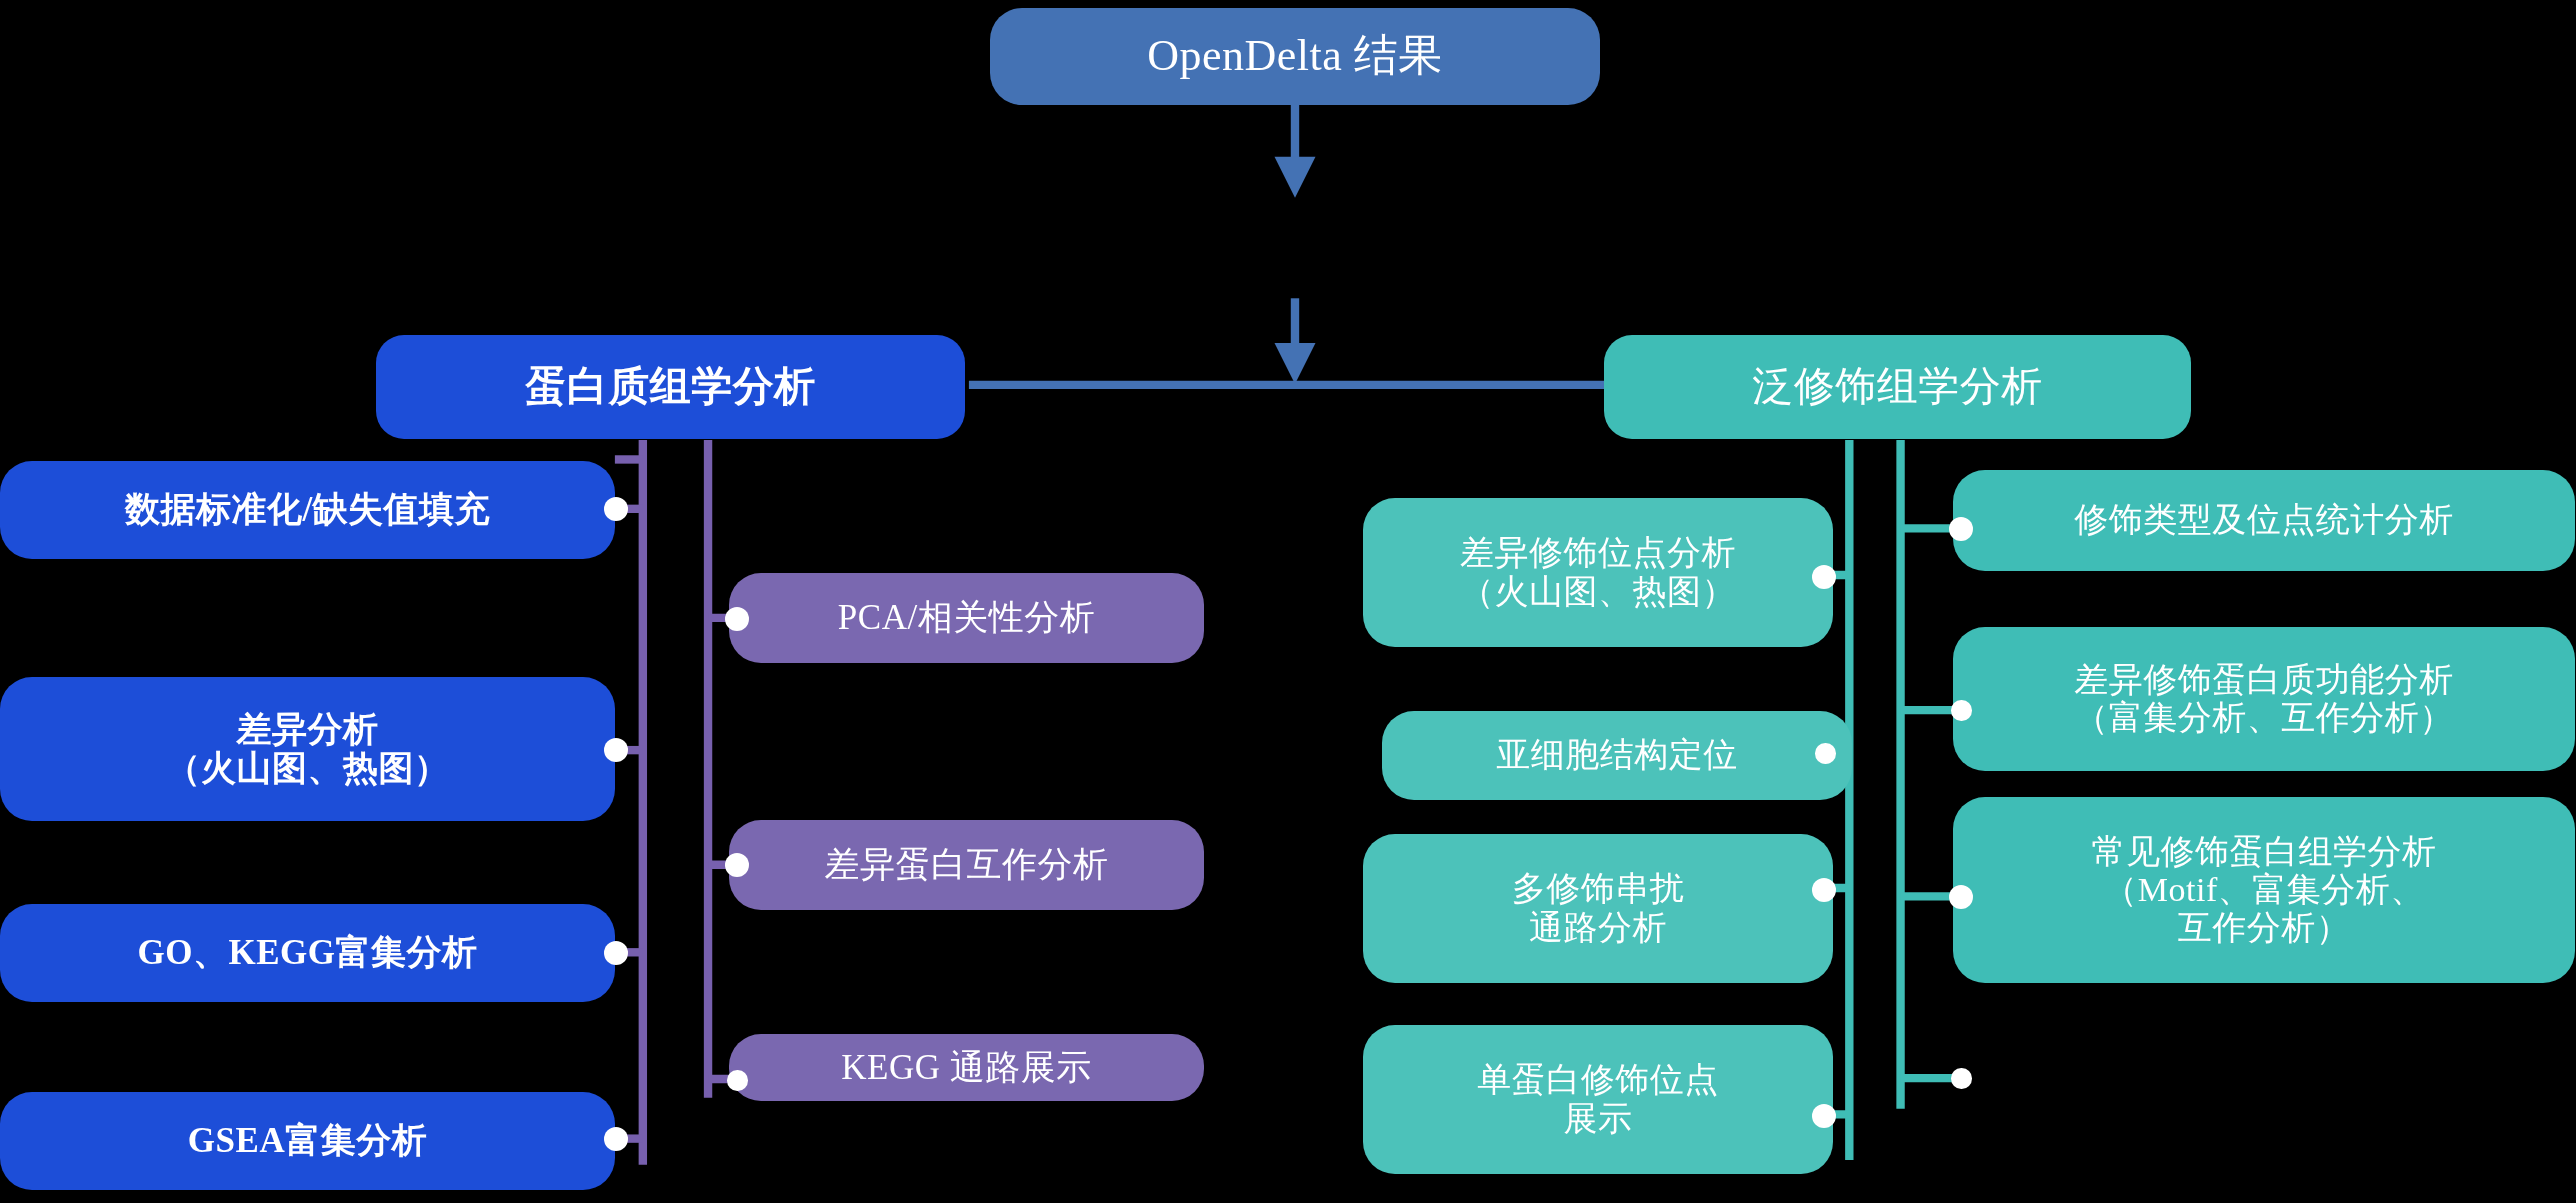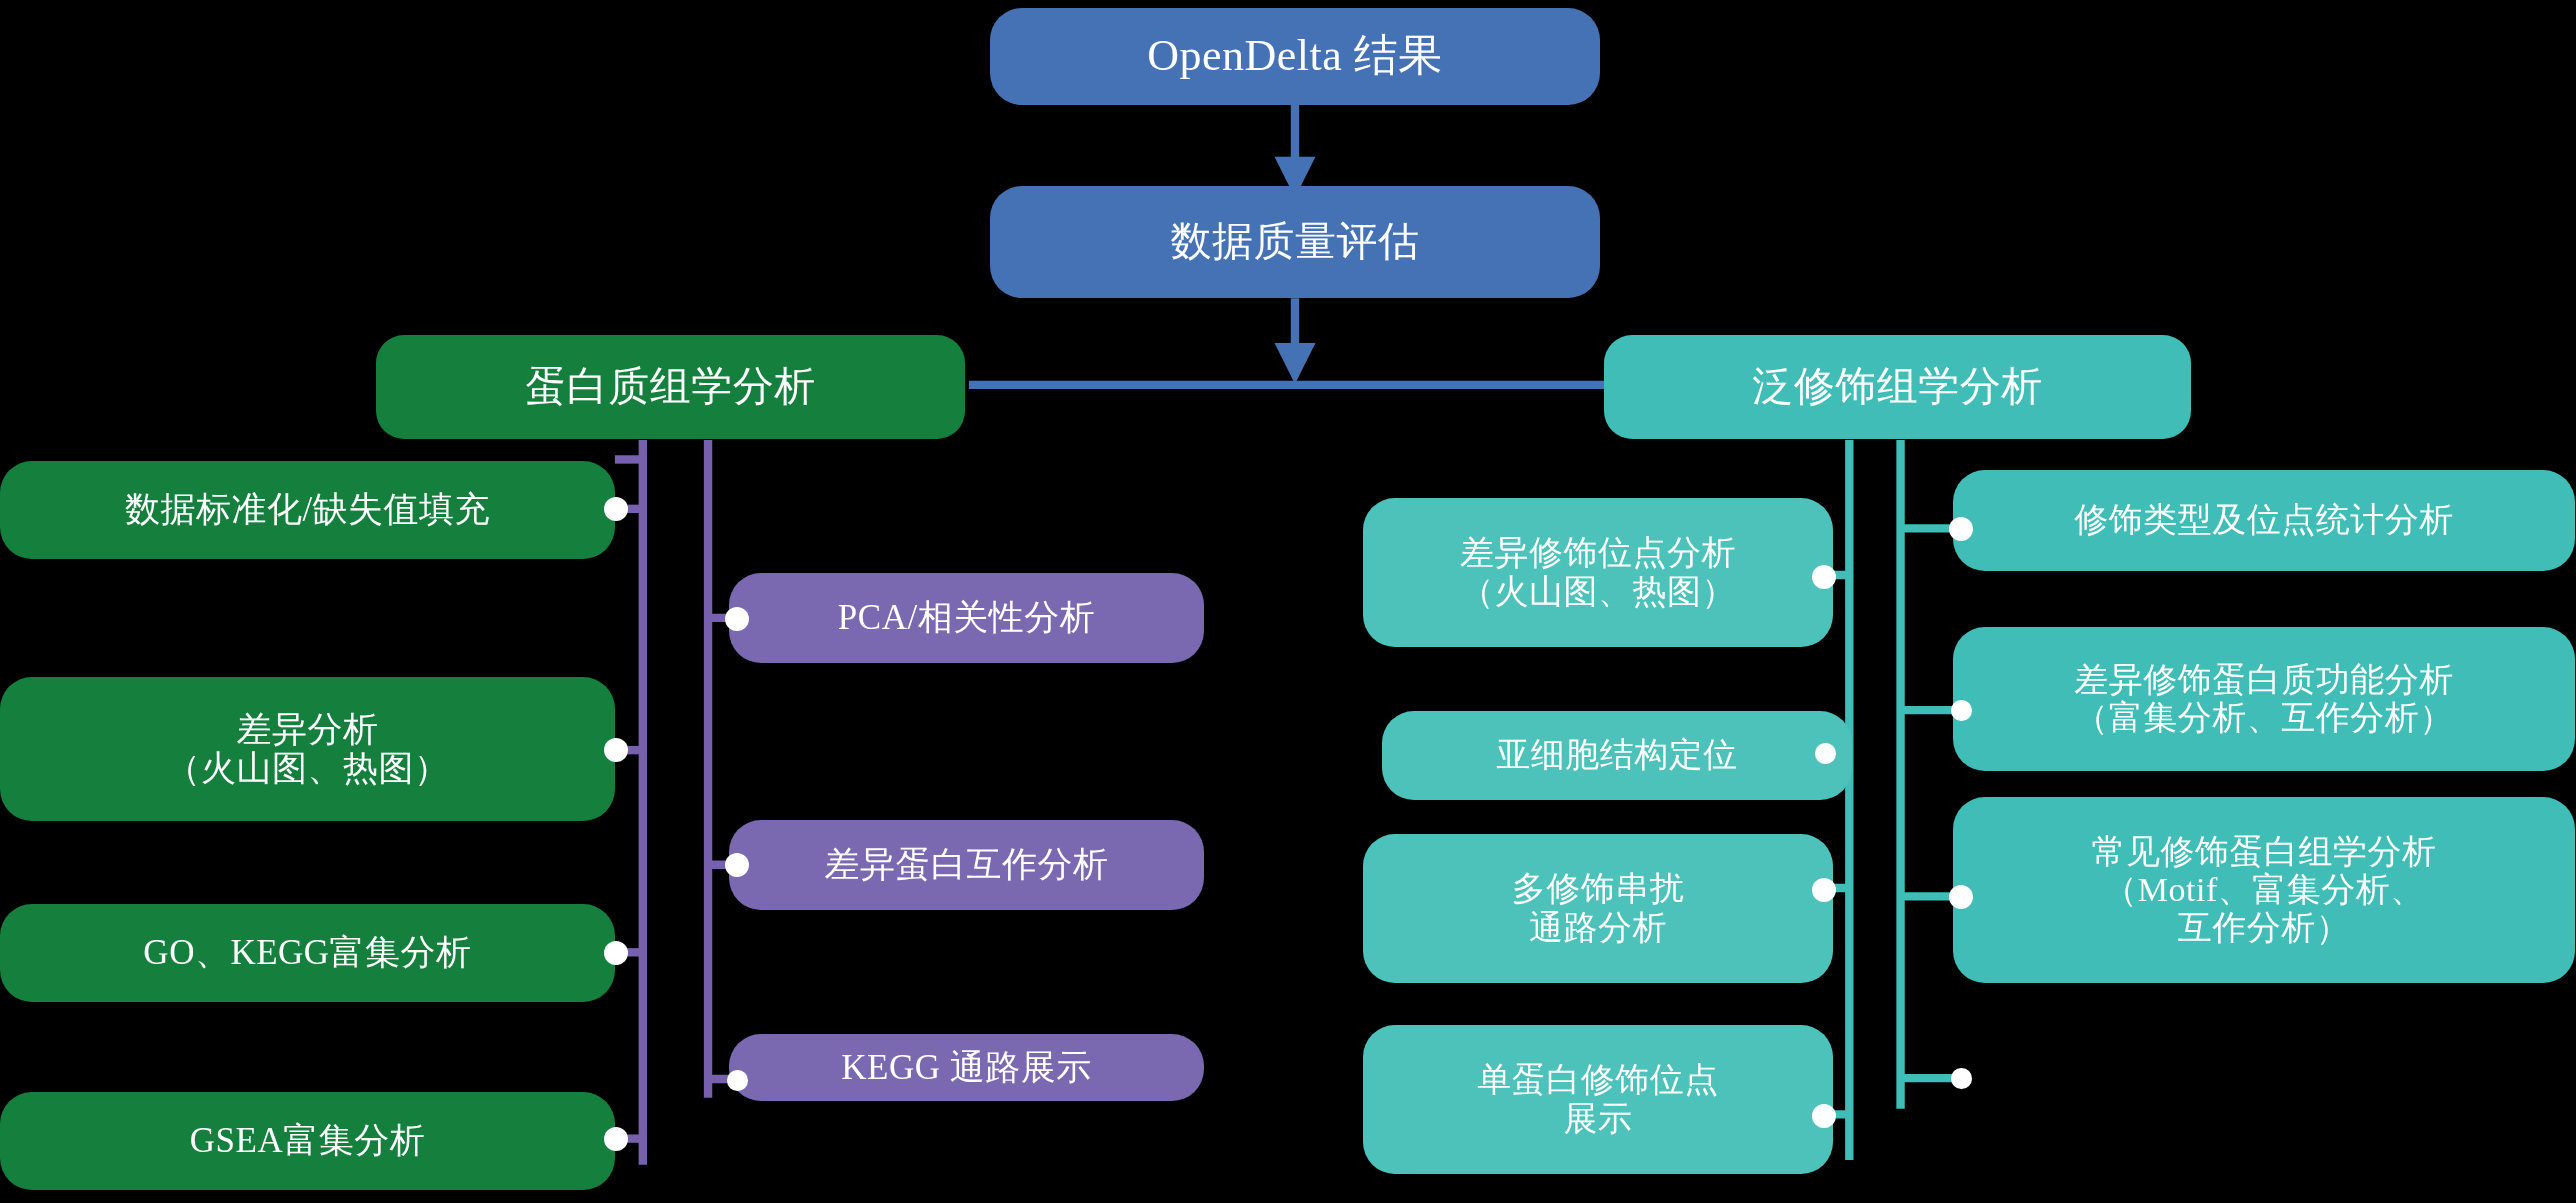--- a/index.html
+++ b/index.html
@@ -31,21 +31,21 @@
     text-align: center;
     color: #ffffff;
     line-height: 1.12;
     border-radius: 32px;
     padding: 3.7px 13px;
     white-space: pre-line;
     letter-spacing: 0.5px;
     z-index: 2;
   }
   .blue   { background: #4472b4; }
-  .purple-dark { background: #15803d; }
+  .purple-dark { background: #1d4ed8; font-weight: bold; }
   .purple-mid  { background: #7a68b0; }
   .teal   { background: #3fbdb6; }
   .teal-lite { background: #4cc2ba; }
 
   .fs-top    { font-size: 44px; }
   .fs-sub    { font-size: 41px; }
   .fs-hdr    { font-size: 41px; }
   .fs-item   { font-size: 35px; }
   .fs-item-sm{ font-size: 34px; }
 
@@ -97,21 +97,20 @@
     <line x1="1950" y1="1196" x2="1985" y2="1196" stroke="#3fbdb6" stroke-width="9"></line>
 
     <line x1="2040" y1="567" x2="2100" y2="567" stroke="#3fbdb6" stroke-width="9"></line>
     <line x1="2040" y1="762" x2="2100" y2="762" stroke="#3fbdb6" stroke-width="9"></line>
     <line x1="2040" y1="962" x2="2100" y2="962" stroke="#3fbdb6" stroke-width="9"></line>
     <line x1="2040" y1="1157" x2="2100" y2="1157" stroke="#3fbdb6" stroke-width="9"></line>
   </svg>
 
   <div class="node blue fs-top" style="left:990px; top:7.5px; width:610px; height:97px;">OpenDelta 结果</div>
 
-  <div class="node blue fs-sub" style="left:990px; top:186px; width:610px; height:112px;">数据质量评估</div>
 
   <div class="node purple-dark fs-hdr" style="left:376px; top:335px; width:589px; height:104px; border-radius:28px;">蛋白质组学分析</div>
 
   <div class="node purple-dark fs-item" style="left:0px; top:461px; width:615px; height:98px;">数据标准化/缺失值填充</div>
   <div class="knob" style="left:604px; top:497px;"></div>
 
   <div class="node purple-dark fs-item" style="left:0px; top:677px; width:615px; height:144px;">差异分析
 （火山图、热图）</div>
   <div class="knob" style="left:604px; top:738px;"></div>
 

